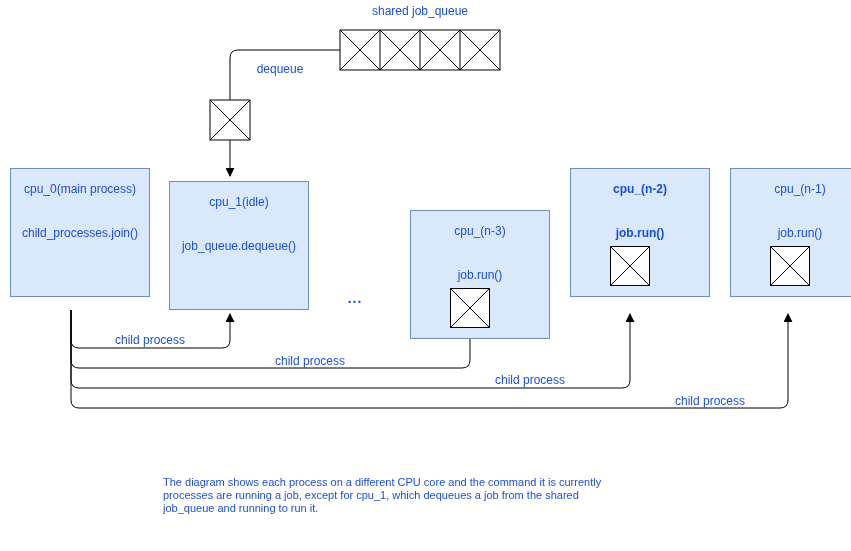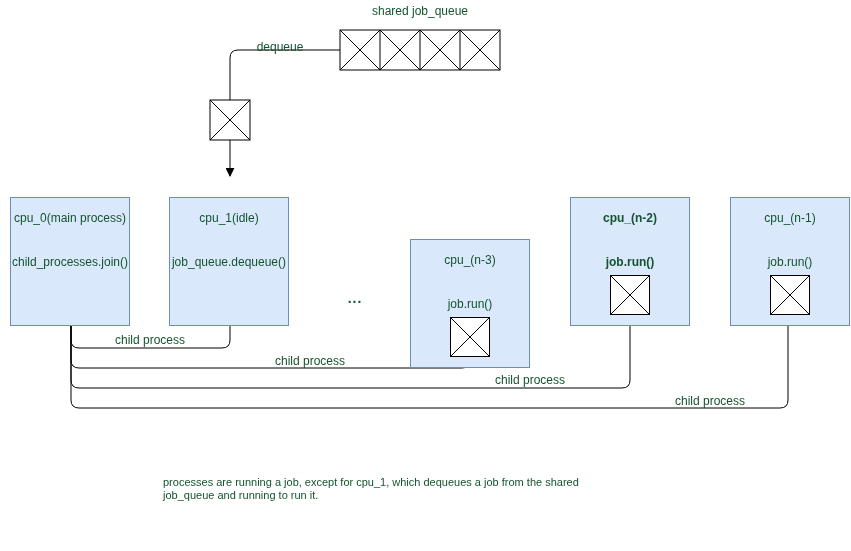--- a/index.html
+++ b/index.html
@@ -1,23 +1,23 @@
 <!DOCTYPE html>
 <html><head>
 <meta charset="utf-8">
 <style>
   html,body { margin:0; padding:0; background:#fff; }
   .canvas {
     position:relative; width:851px; height:551px; background:#ffffff;
-    font-family:"Liberation Sans", sans-serif; color:#14532d; overflow:hidden;
+    font-family:"Liberation Sans", sans-serif; color:#1d4ed8; overflow:hidden;
   }
   .wires { position:absolute; left:0; top:0; width:851px; height:551px; }
   .lbl { position:absolute; font-size:12px; text-align:center; white-space:nowrap; }
   .cpu {
-    position:absolute; top:197px; width:120px; height:129px;
+    position:absolute; top:168px; width:140px; height:129px;
     background:#dae8fc; border:1px solid #6c8ebf; box-sizing:border-box;
   }
   .cpu-title { position:absolute; top:13px; left:0; right:0; text-align:center; font-size:12px; }
   .cpu-cmd   { position:absolute; top:57px; left:0; right:0; text-align:center; font-size:12px; }
   .job { position:absolute; left:39px; top:77px; width:40px; height:40px; }
   .ellipsis { position:absolute; left:340px; top:290px; width:30px; text-align:center;
               font-size:14px; font-weight:bold; letter-spacing:1px; }
   .caption-title { position:absolute; left:163px; top:446px; font-size:13px; font-weight:bold; white-space:nowrap; }
   .caption-body  { position:absolute; left:163px; top:476px; font-size:11px; line-height:13px; }
   .caption-body div { white-space:nowrap; }
@@ -67,35 +67,35 @@
 
     <path d="M 230 140 L 230 176" marker-end="url(#arrow)"></path>
 
     <path d="M 71 310 L 71 340 Q 71 348 79 348 L 222 348 Q 230 348 230 340 L 230 314" marker-end="url(#arrow)"></path>
     <path d="M 71 310 L 71 360 Q 71 368 79 368 L 462 368 Q 470 368 470 360 L 470 314" marker-end="url(#arrow)"></path>
     <path d="M 71 310 L 71 380 Q 71 388 79 388 L 622 388 Q 630 388 630 380 L 630 314" marker-end="url(#arrow)"></path>
     <path d="M 71 310 L 71 400 Q 71 408 79 408 L 780 408 Q 788 408 788 400 L 788 314" marker-end="url(#arrow)"></path>
   </svg>
 
   <div class="lbl" style="left:340px; top:4px; width:160px;">shared job_queue</div>
-  <div class="lbl" style="left:245px; top:40px; width:70px;">dequeue</div>
+  <div class="lbl" style="left:245px; top:62px; width:70px;">dequeue</div>
 
   <div class="lbl" style="left:110px; top:333px; width:80px;">child process</div>
   <div class="lbl" style="left:270px; top:354px; width:80px;">child process</div>
   <div class="lbl" style="left:490px; top:373px; width:80px;">child process</div>
   <div class="lbl" style="left:670px; top:394px; width:80px;">child process</div>
 
   <div class="ellipsis">...</div>
 
   <div class="cpu" style="left:10px;">
     <div class="cpu-title">cpu_0(main process)</div>
     <div class="cpu-cmd">child_processes.join()</div>
   </div>
 
-  <div class="cpu" style="left:169px;">
+  <div class="cpu" style="left:169px;margin-top:13px;">
     <div class="cpu-title">cpu_1(idle)</div>
     <div class="cpu-cmd">job_queue.dequeue()</div>
   </div>
 
   <div class="cpu" style="left:410px;margin-top:42px;">
     <div class="cpu-title">cpu_(n-3)</div>
     <div class="cpu-cmd">job.run()</div>
     <svg class="job" viewBox="0 0 40 40" stroke="#000000" stroke-width="1">
       <rect x="0.5" y="0.5" width="39" height="39" fill="#ffffff"></rect>
       <line x1="0.5" y1="0.5" x2="39.5" y2="39.5"></line>
@@ -117,17 +117,18 @@
     <div class="cpu-title">cpu_(n-1)</div>
     <div class="cpu-cmd">job.run()</div>
     <svg class="job" viewBox="0 0 40 40" stroke="#000000" stroke-width="1">
       <rect x="0.5" y="0.5" width="39" height="39" fill="#ffffff"></rect>
       <line x1="0.5" y1="0.5" x2="39.5" y2="39.5"></line>
         <line x1="39.5" y1="0.5" x2="0.5" y2="39.5"></line>
     </svg>
   </div>
 
   <div class="caption-body">
+    <div>The diagram shows each process on a different CPU core and the command it is currently</div>
     <div>processes are running a job, except for cpu_1, which dequeues a job from the shared</div>
     <div>job_queue and running to run it.</div>
   </div>
 
 </div>
 
 </body></html>

